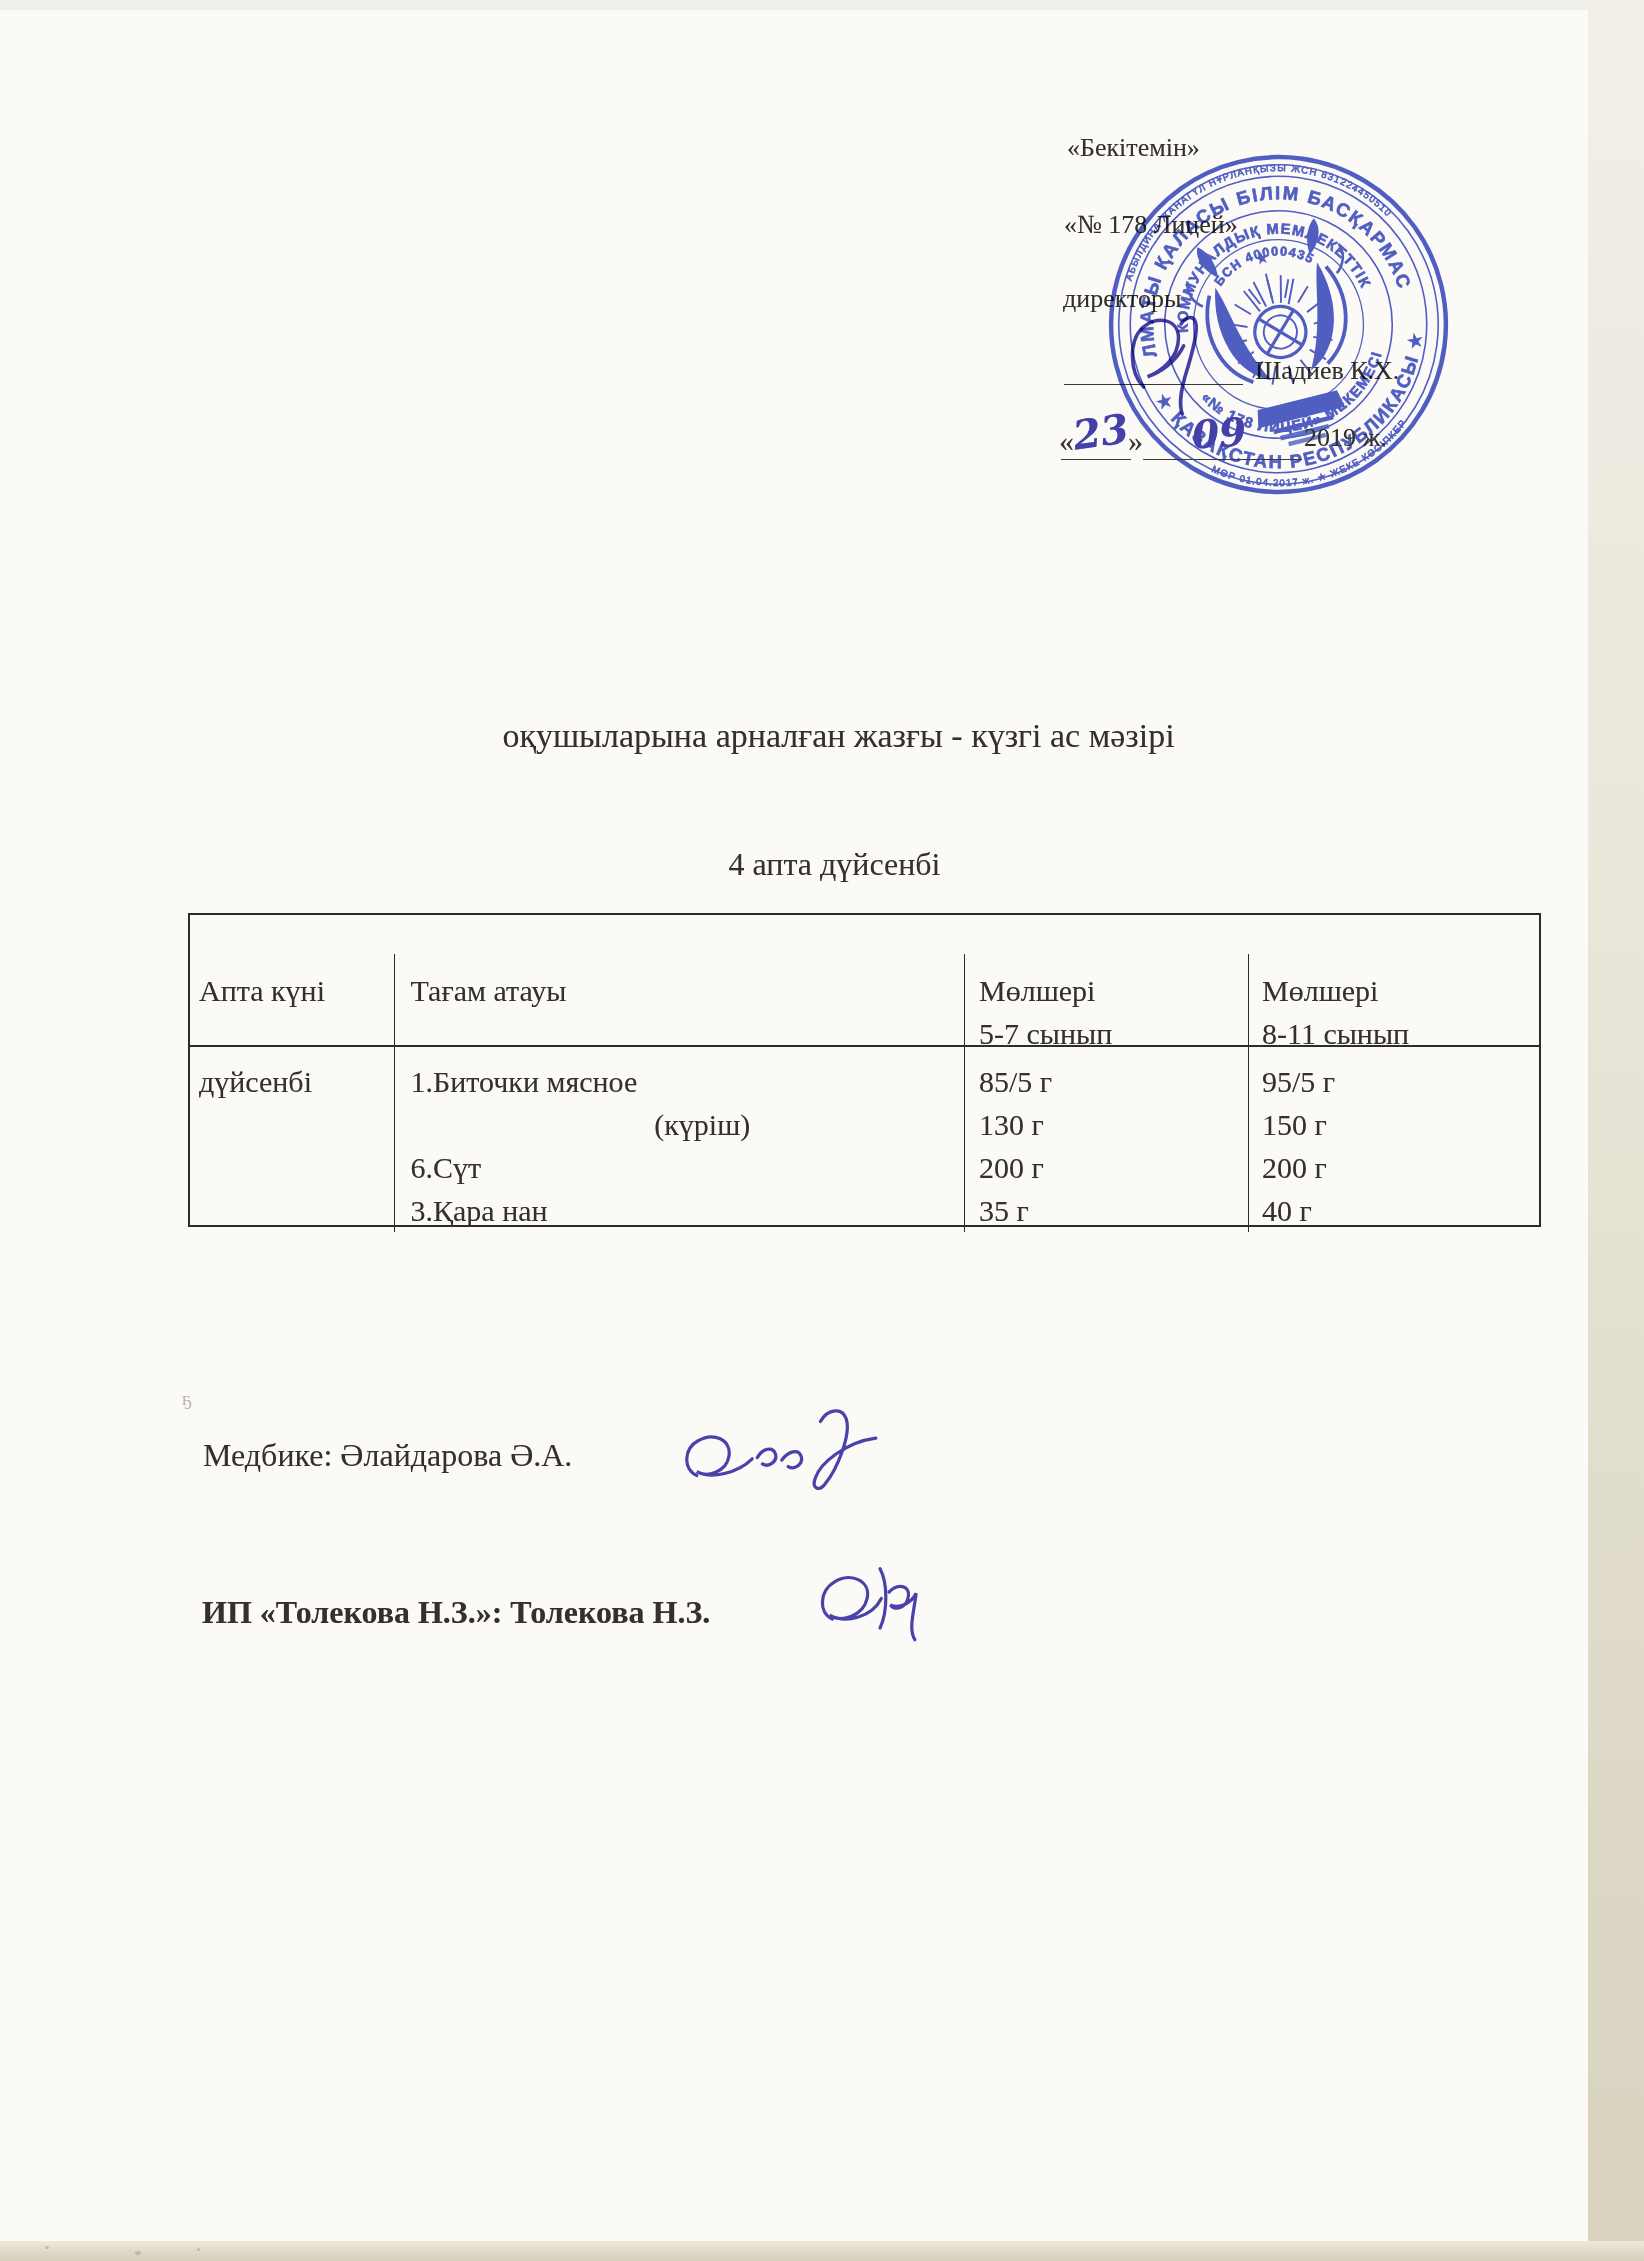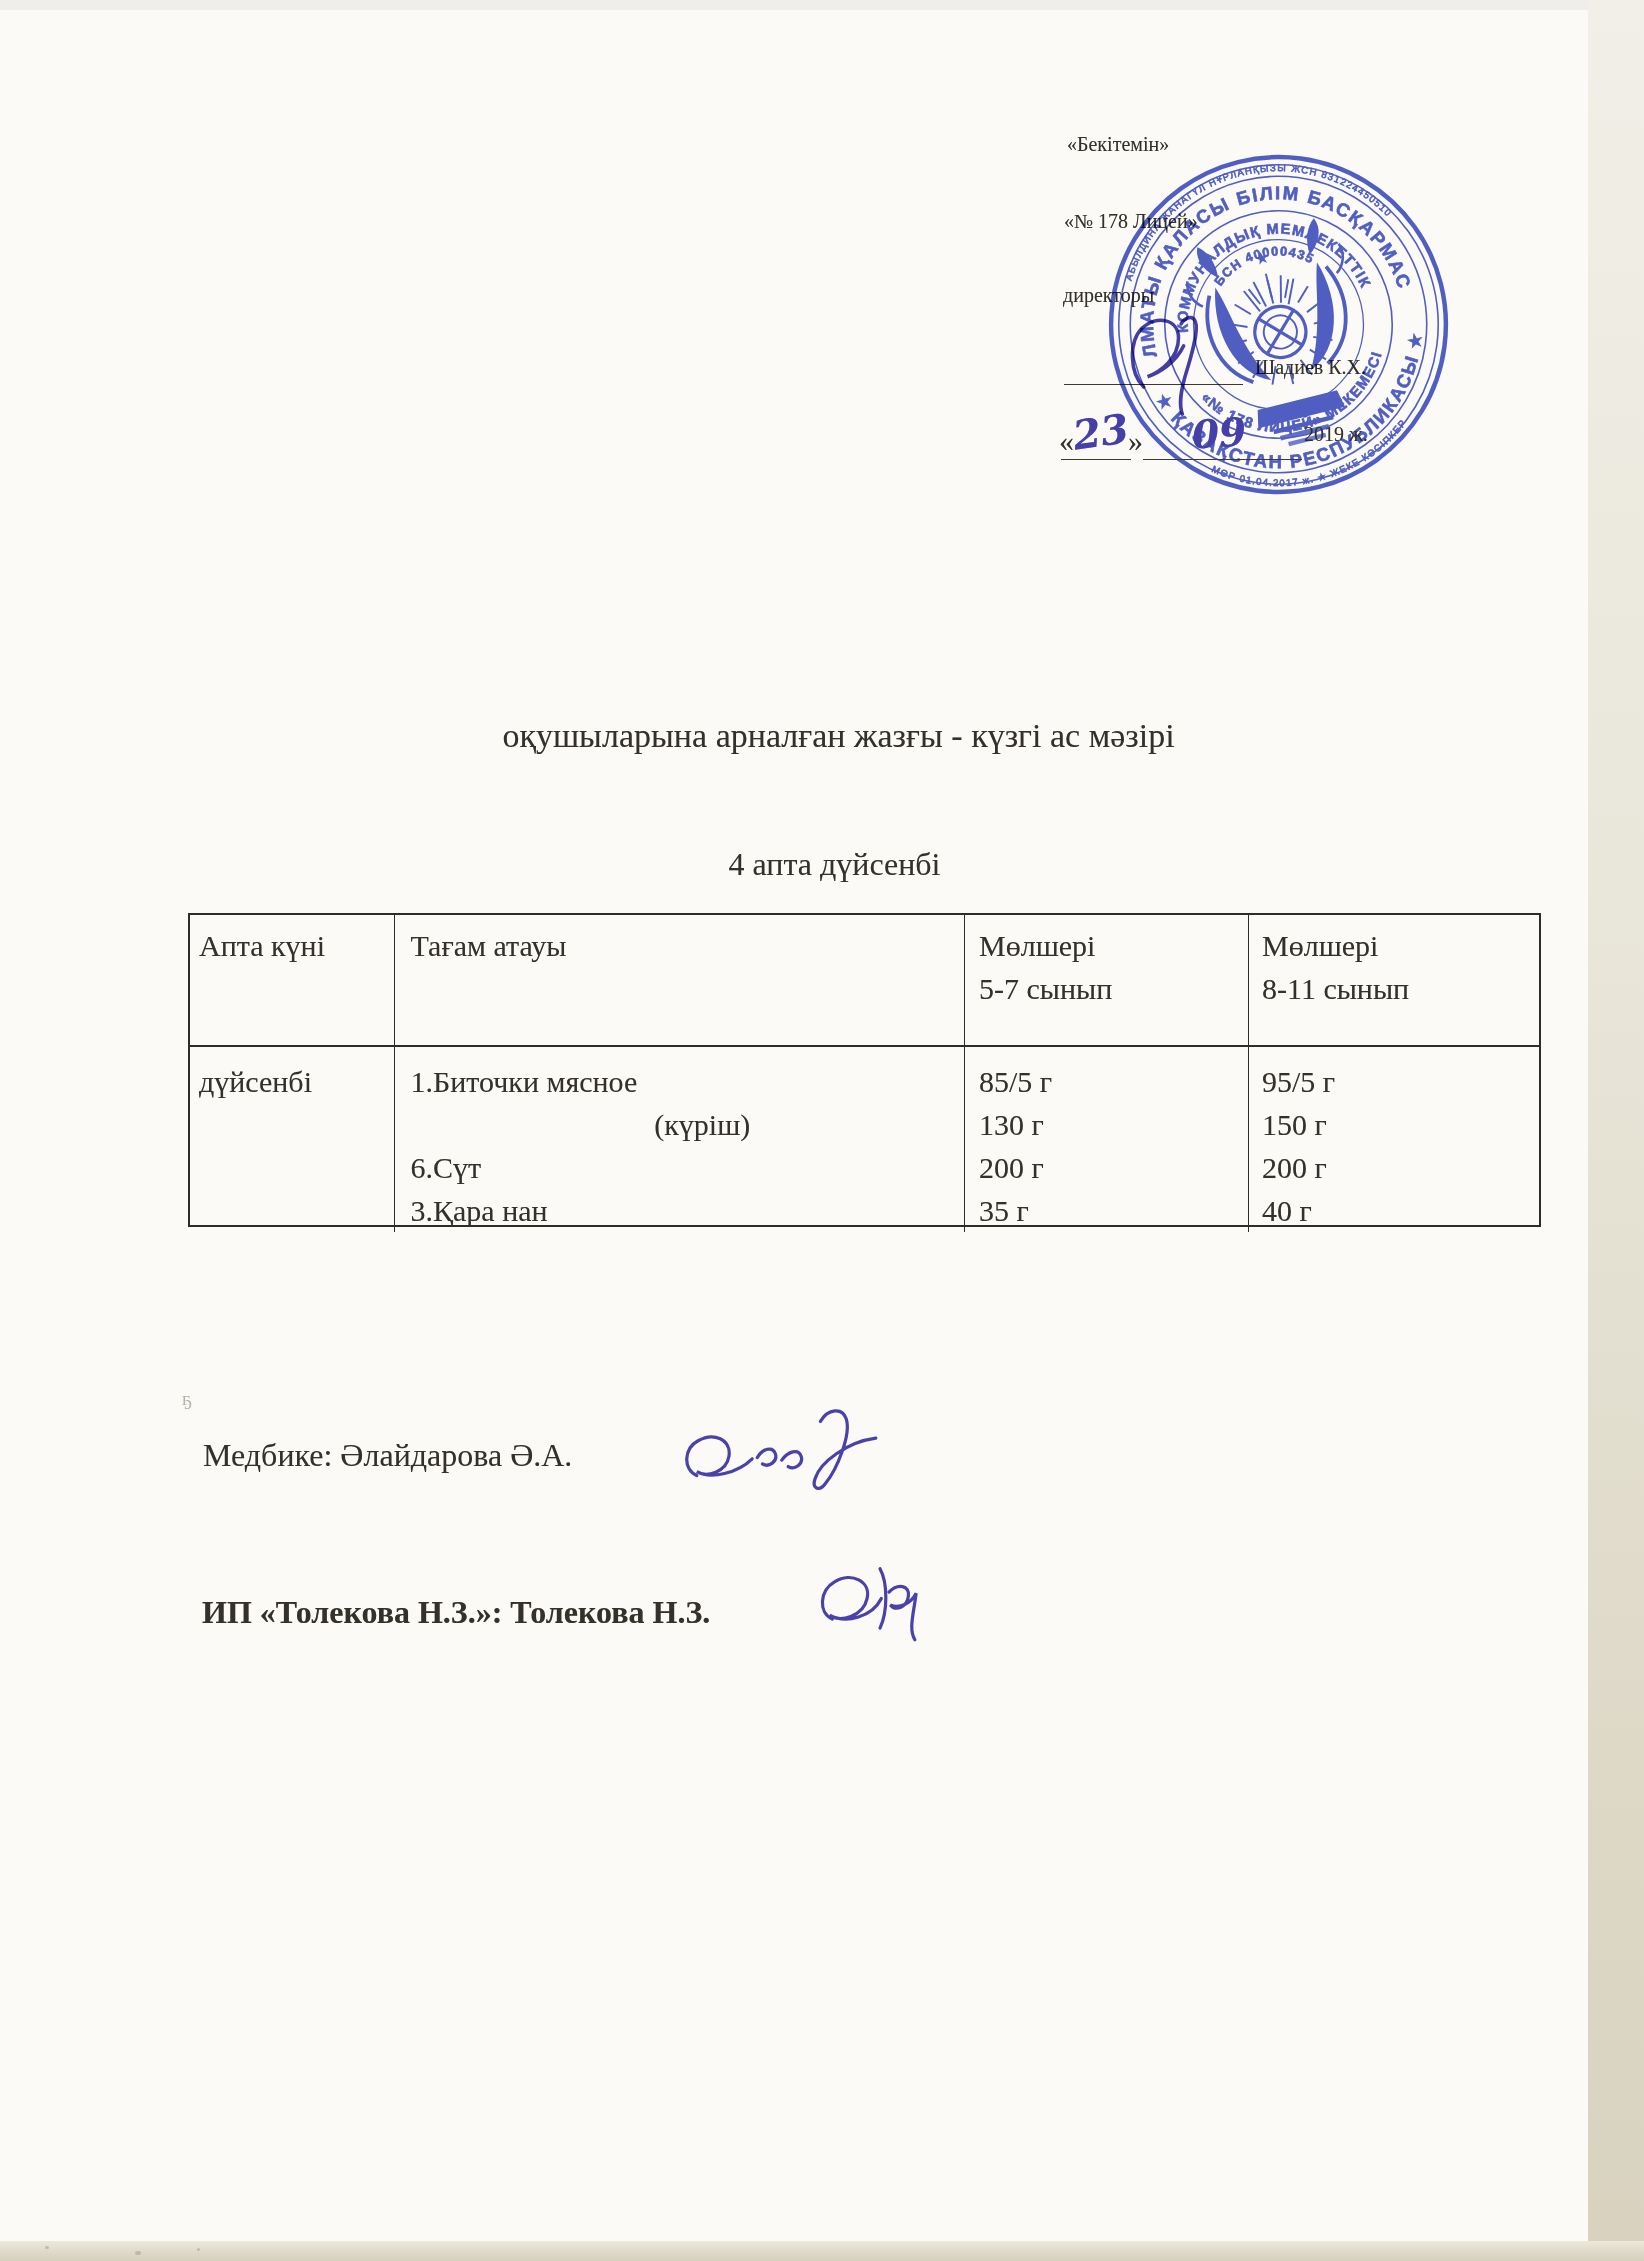--- a/index.html
+++ b/index.html
@@ -15,21 +15,21 @@
   .edge-right{left:1588px;top:0;width:57px;height:2261px;
     background:linear-gradient(180deg,#f1efe7 0%,#e9e6da 40%,#ddd8c6 80%,#d8d2bf 100%);}
   .edge-bottom{left:0;top:2241px;width:1645px;height:20.6px;
     background:linear-gradient(180deg,#ece8db 0%,#dcd7c7 60%,#d5cfbc 100%);}
   .speck{background:#a39d8c;border-radius:50%;opacity:.55;}
 
   
   .print{color:#34312b;text-shadow:0 0 0.6px rgba(70,64,52,.35);white-space:nowrap;}
 
   
-  .appr{font-size:20px;text-align:right;}
+  .appr{font-size:26px;text-align:right;}
   .sig-line{border-top:1.9px solid #3d3a34;height:0;}
   .date-quote{font-size:30px;}
   .hand{
     font-family:"DejaVu Serif",serif;font-style:italic;font-weight:bold;
     color:#453fa8;text-shadow:0 0 0.6px rgba(69,63,168,.5);
   }
   .ink-svg{mix-blend-mode:multiply;}
 
   
   .stamp{mix-blend-mode:multiply;opacity:.93;}
@@ -43,21 +43,21 @@
   .menu-table{
     left:188px;top:913px;width:1353px;height:314px;
     border:2.6px solid #2e2c28;box-sizing:border-box;
     display:grid;
     grid-template-columns:205px 570px 284px 1fr;
     grid-template-rows:132px 1fr;
   }
   .cell{border-right:1.9px solid #2e2c28;border-bottom:0;box-sizing:border-box;
     font-size:30px;line-height:43px;}
   .cell:nth-child(4n){border-right:none;}
-  .hcell{border-bottom:2.6px solid #2e2c28;padding-top:9px;}
+  .hcell{border-bottom:2.6px solid #2e2c28;padding-top:15px;margin-top:39px;}
   .bcell{padding-top:13px;}
   .c1{padding-left:9px;}
   .c2{padding-left:15.5px;}
   .c3{padding-left:14px;}
   .c4{padding-left:13px;}
   .indent{padding-left:30px;text-align:center;}
 
   
   .sig-label{font-size:32px;}
   .pencil{color:#8a8578;opacity:.6;}

